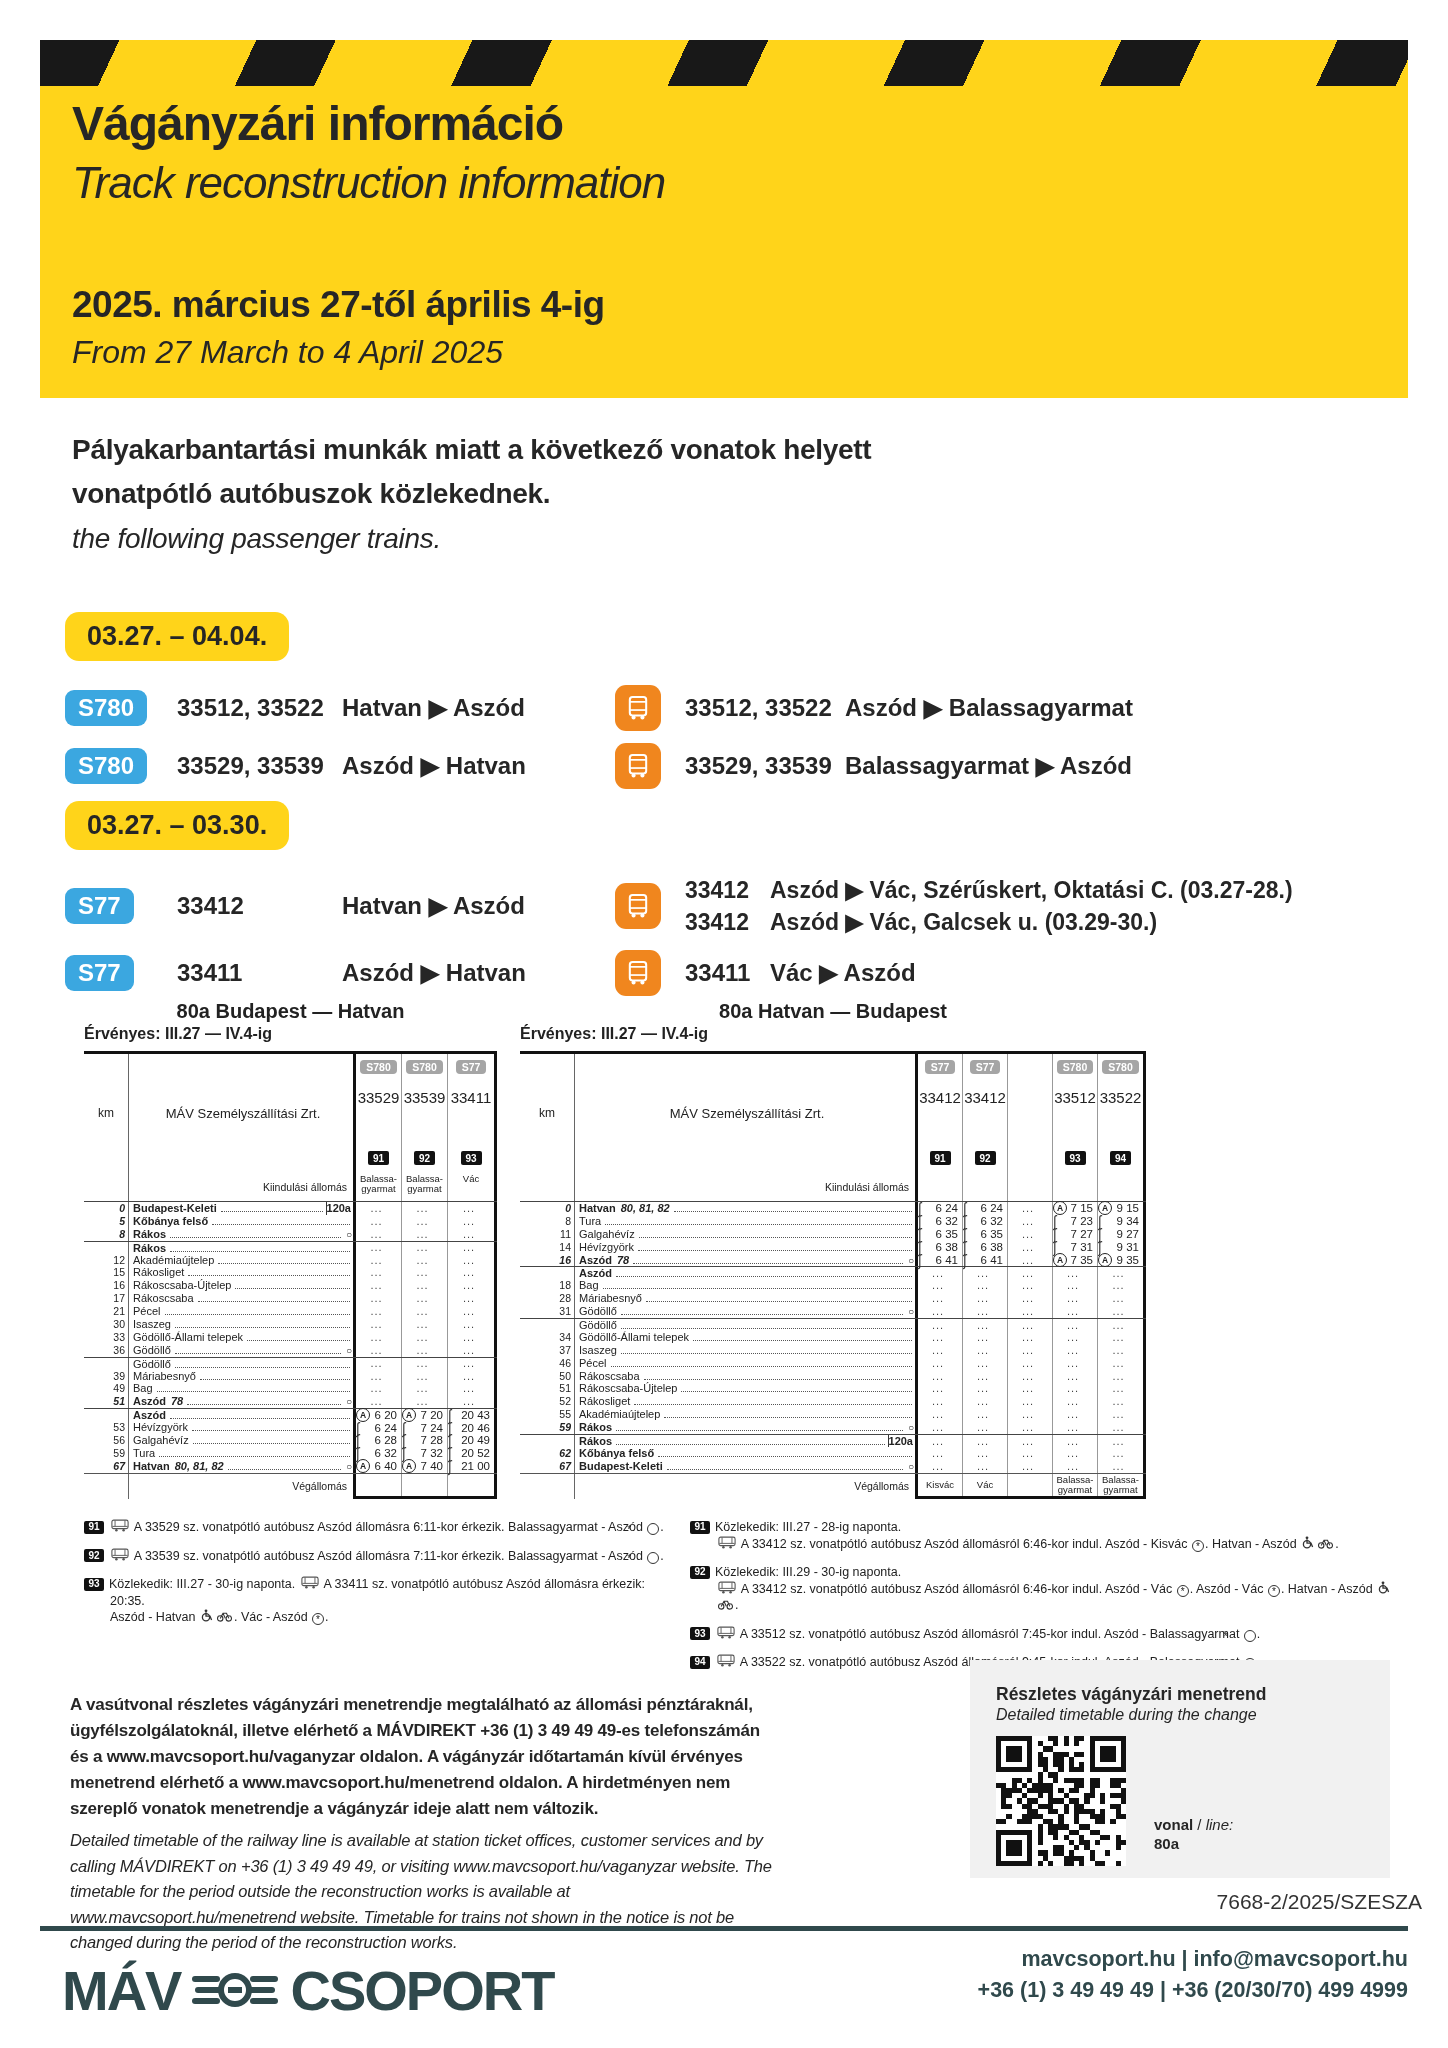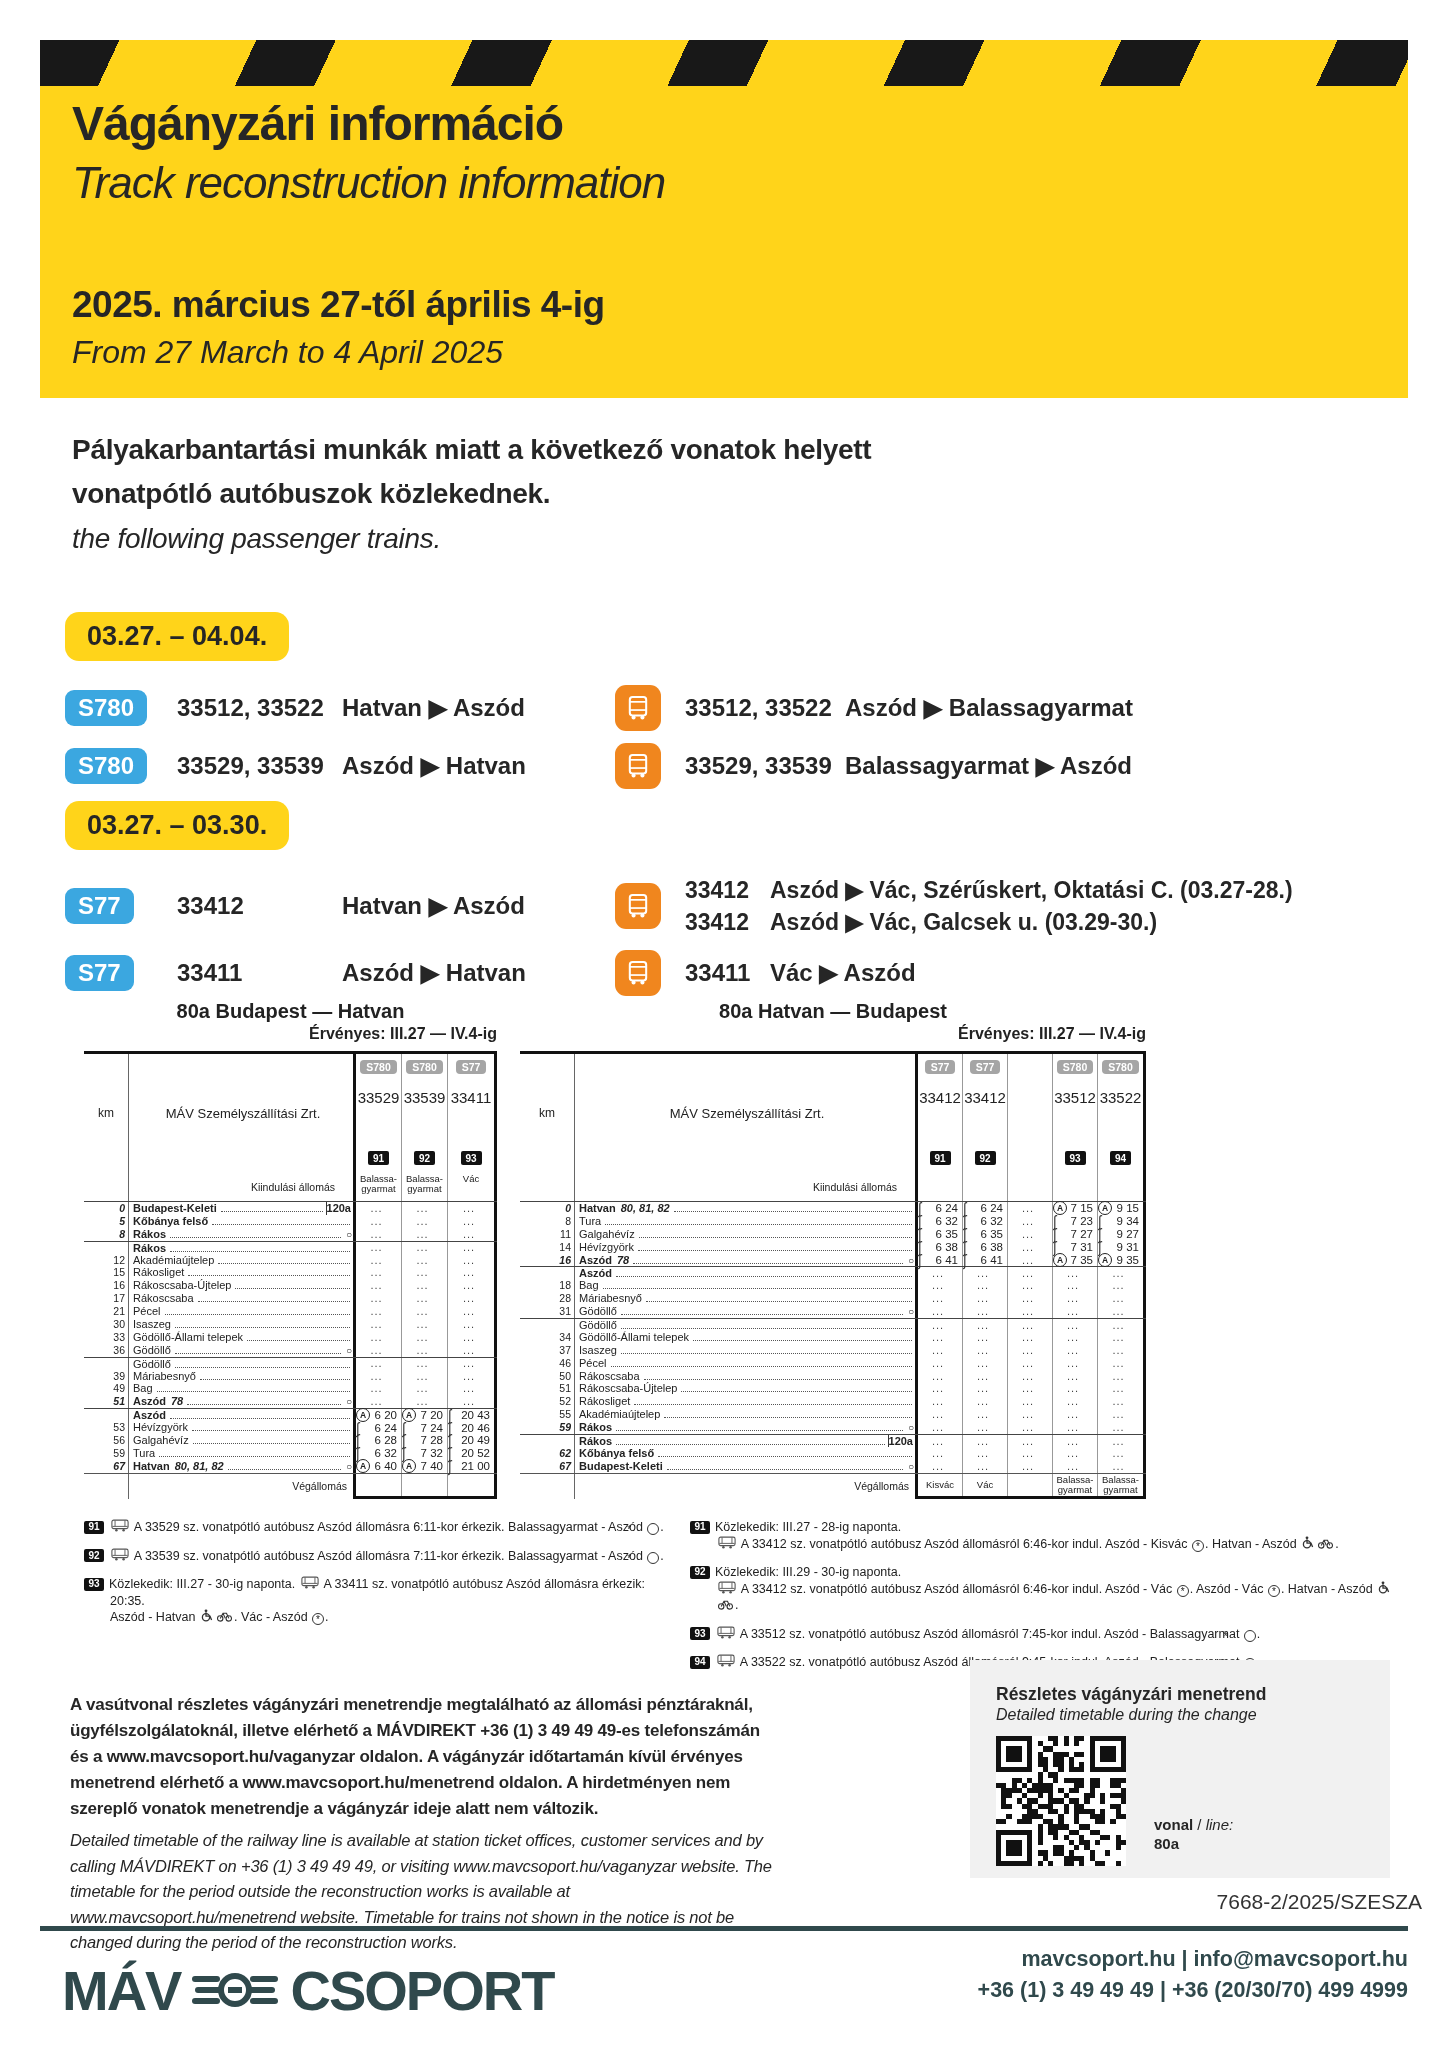--- a/index.html
+++ b/index.html
@@ -41,42 +41,42 @@
   .bus-lines .bl{display:flex;align-items:baseline;}
   .bus-lines .bn{font-size:24px;font-weight:bold;}
   .bus-lines .br{font-size:24px;font-weight:bold;}
   .bus-lines.two .bn,.bus-lines.two .br{font-size:23px;line-height:32px;}
 
   
   .tt{font-family:"Liberation Sans",sans-serif;color:#222;}
   #tt-left{left:84px;top:1000px;width:413px;}
   #tt-right{left:520px;top:1000px;width:626px;}
   .tt-title{text-align:center;font-size:20px;font-weight:bold;}
-  .tt-valid{text-align:right;font-size:16px;font-weight:bold;margin-top:2px;}
+  .tt-valid{text-align:left;font-size:16px;font-weight:bold;margin-top:2px;}
   .tt-frame{border-top:3px solid #111;margin-top:8px;}
   .ttrow{display:flex;box-sizing:border-box;}
   .kmc{flex:0 0 var(--kmw);box-sizing:border-box;border-right:1px solid #666;
        font-size:10.5px;text-align:right;padding-right:3px;overflow:hidden;}
   .namec{flex:1 1 auto;box-sizing:border-box;display:flex;align-items:baseline;
          padding-left:4px;overflow:hidden;font-size:11px;}
   .tblock{display:flex;flex:0 0 auto;border-left:3px solid #111;border-right:3px solid #111;}
   .tcell{box-sizing:border-box;width:var(--tw);border-right:1px solid #999;position:relative;
          display:flex;align-items:center;justify-content:flex-end;padding-right:4px;
          font-size:11.5px;overflow:visible;}
   .tcell:last-child{border-right:none;}
   .hdr{height:118px;}
   .hdr .kmc{display:flex;align-items:center;justify-content:center;font-size:12px;text-align:center;padding:0;}
   .hdr .namec{align-items:center;justify-content:center;font-size:13px;}
   .hdr .tcell{flex-direction:column;justify-content:flex-start;align-items:center;padding:0;}
   .gbadge{margin-top:6px;background:#A5A5A5;color:#fff;font-size:10.5px;font-weight:bold;
           border-radius:4px;padding:1px 6px;line-height:12px;}
   .tnum{margin-top:15px;font-size:15px;}
   .fnbox{margin-top:auto;margin-bottom:7px;background:#111;color:#fff;font-size:10px;font-weight:bold;
          width:21px;height:14px;display:flex;align-items:center;justify-content:center;border-radius:2px;}
-  .orow{height:30px;border-bottom:1.5px solid #444;gap:12px;}
+  .orow{height:30px;border-bottom:1.5px solid #444;}
   .orow .namec{justify-content:flex-end;align-items:center;font-size:10.5px;padding-right:6px;}
   .orow .tcell{justify-content:center;align-items:flex-start;padding:2px 0 0 0;
                font-size:9.5px;line-height:10px;text-align:center;white-space:pre-line;}
   .srow{height:12.9px;}
   .srow.sep{border-top:1.5px solid #444;}
   .srow .kmc{line-height:12.9px;}
   .srow .namec{line-height:12.9px;}
   .sname{white-space:nowrap;}
   .bold .sname,.bold .kmc{font-weight:bold;}
   .bold .kmc{font-style:italic;}

